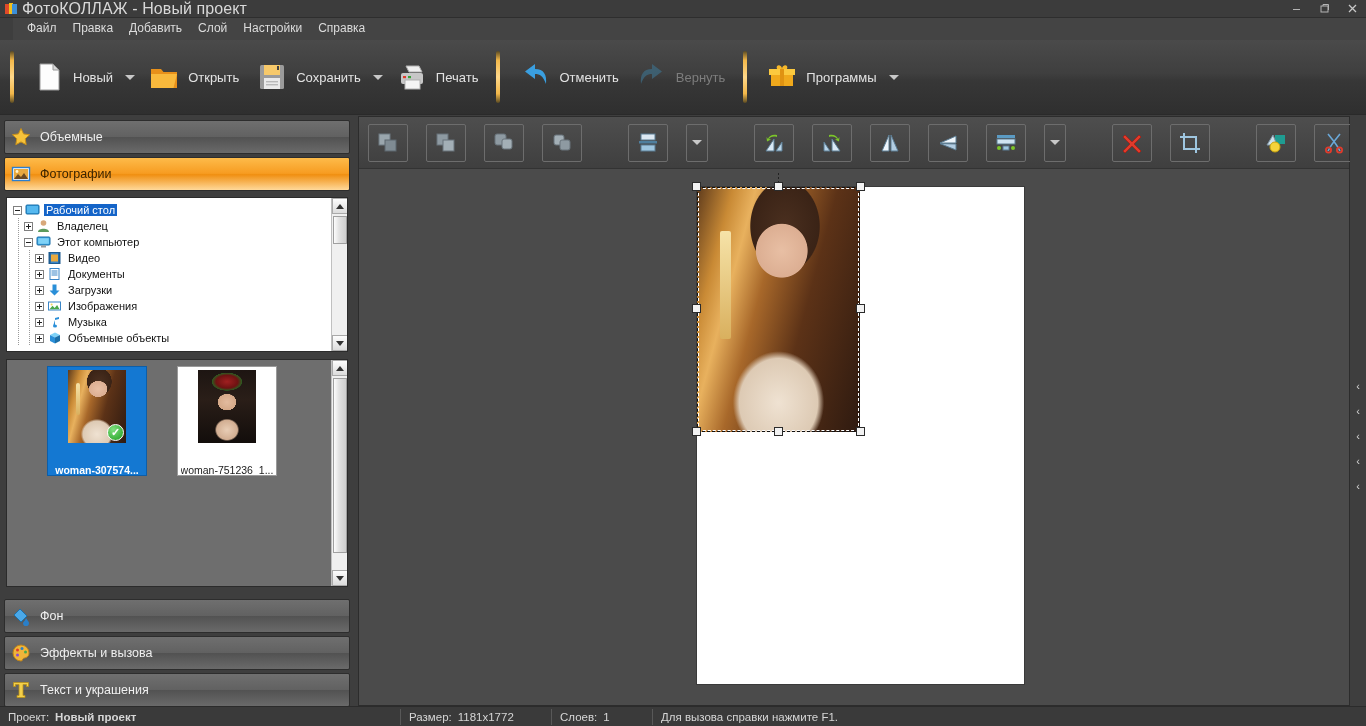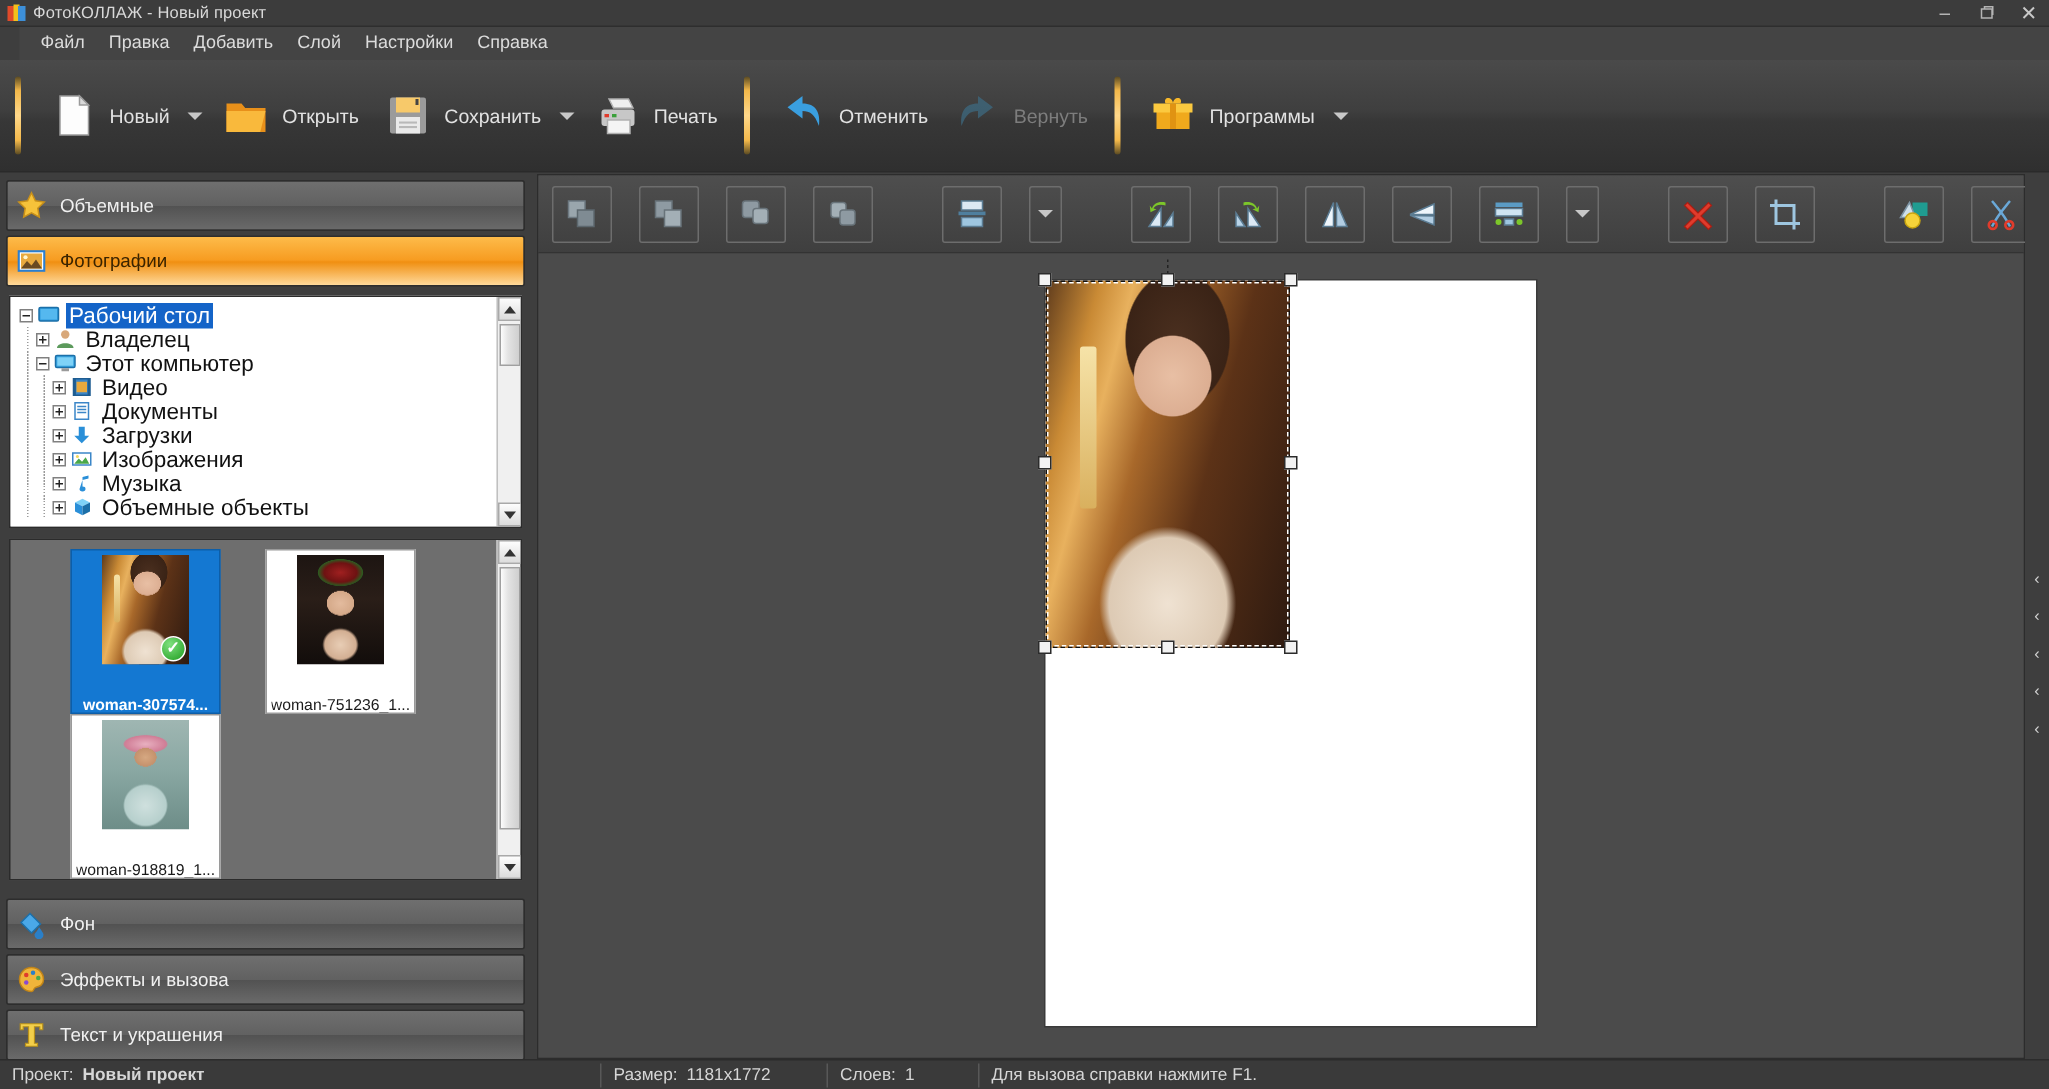--- a/index.html
+++ b/index.html
@@ -16,21 +16,21 @@
     position: absolute; left: 0; top: 0; width: 1366px; height: 18px;
     background: #3c3c3c; display: flex; align-items: center;
     border-bottom: 1px solid #2e2e2e;
   }
   .title-icon { width: 12px; height: 12px; margin: 0 5px 0 5px; position: relative; flex: none; }
   .title-icon i { position: absolute; display: block; }
   .ti-a { left:0; top:1px; width:5px; height:10px; background:#e04a2a; }
   .ti-b { left:4px; top:0px; width:4px; height:11px; background:#f2c01c; }
   .ti-c { left:7px; top:1px; width:5px; height:10px; background:#3d8fd8; }
   .title-text {
-    color: #d8d8d8; font-size: 11px; letter-spacing: .1px; white-space: nowrap;
+    color: #d8d8d8; font-size: 16px; letter-spacing: .1px; white-space: nowrap;
   }
   .win-buttons { margin-left: auto; display: flex; height: 18px; }
   .win-btn {
     width: 28px; height: 18px; display: flex; align-items: center; justify-content: center;
     color: #b4b4b4; font-size: 12px; line-height: 1;
   }
   .win-btn svg { display: block; }
 
   
   .menubar {
@@ -83,21 +83,21 @@
   .panel-head .ph-ico { width: 20px; height: 20px; margin-right: 9px; position: relative; flex:none; }
   .panel-body {
     flex: none; background: #3e3e3e; border: 1px solid #2b2b2b;
     position: relative; overflow: hidden;
   }
   #tree-panel { height: 155px; background: #fff; margin: 3px 2px 0 2px; }
   #thumb-panel { height: 228px; background: #6e6e6e; margin: 4px 2px 0 2px; }
 
   
   .tree { position: absolute; left: 0; top: 0; right: 16px; bottom: 0; overflow: hidden; padding: 4px 0 0 6px; background: #fff; }
-  .tnode { display: flex; align-items: center; height: 16px; font-size: 15px; color: #111; white-space: nowrap; }
+  .tnode { display: flex; align-items: center; height: 16px; font-size: 11px; color: #111; white-space: nowrap; }
   .tbox {
     width: 9px; height: 9px; border: 1px solid #808080; background: #fff;
     margin-right: 3px; position: relative; flex: none;
   }
   .tbox::before { content:''; position:absolute; left:1px; top:3px; width:5px; height:1px; background:#222; }
   .tbox.plus::after { content:''; position:absolute; left:3px; top:1px; width:1px; height:5px; background:#222; }
   .tico { width: 15px; height: 14px; margin-right: 4px; position: relative; flex: none; }
   .tlabel.sel { background: #1464c8; color: #fff; padding: 0 2px; }
   .tlabel { padding: 0 2px; }
   .tguide { width: 11px; height: 16px; flex: none; position: relative; }
@@ -547,26 +547,20 @@
           <div class="cap">woman-307574...</div>
         </div>
 
         <div class="thumb" style="left:170px; top:6px;">
           <div class="pic">
               <div class="ph ph-woman2"></div>
             </div>
           <div class="cap">woman-751236_1...</div>
         </div>
 
-        <div class="thumb" style="left:40px; top:116px;">
-          <div class="pic">
-              <div class="ph ph-woman3"></div>
-            </div>
-          <div class="cap">woman-918819_1...</div>
-        </div>
 
       </div>
       <div class="vscroll">
         <div class="vs-btn">
             <span class="vs-arrow-up"></span>
           </div>
         <div class="vs-thumb" style="top:18px;height:175px;"></div>
         <div class="vs-btn down">
             <span class="vs-arrow-dn"></span>
           </div>

